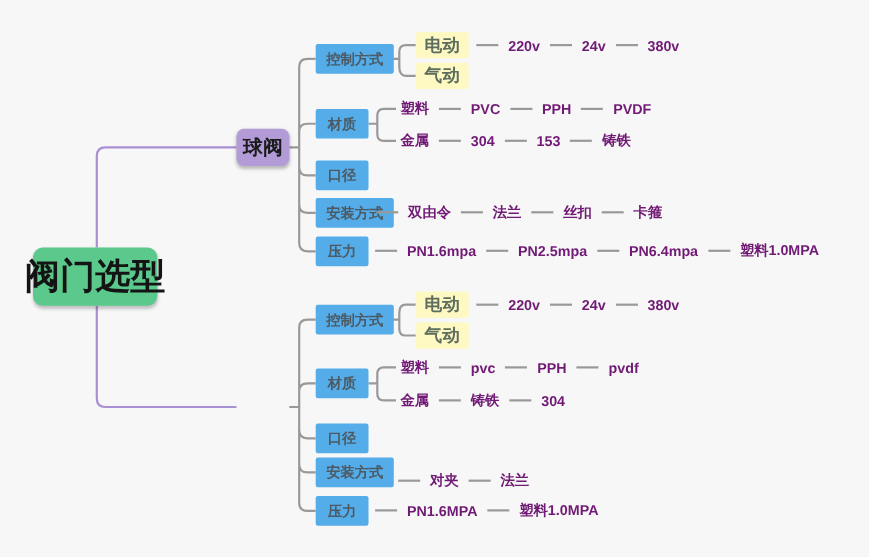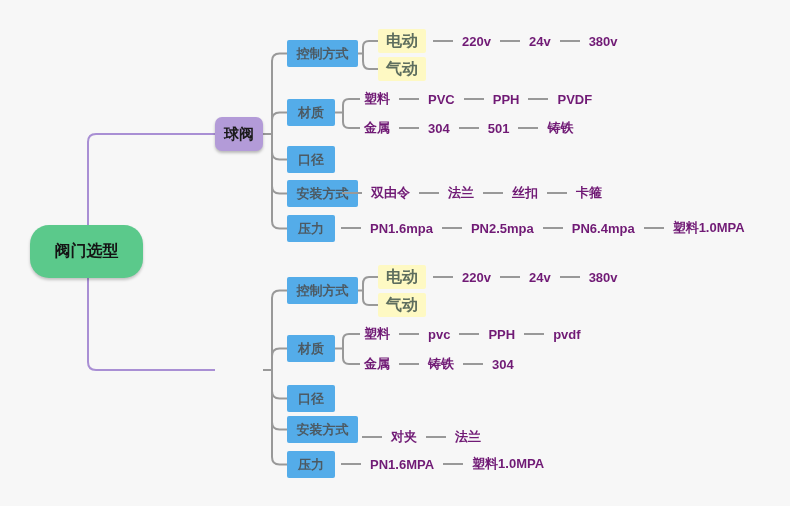--- a/index.html
+++ b/index.html
@@ -1,23 +1,23 @@
 <!DOCTYPE html>
 <html><head>
 <meta charset="utf-8">
 <style>
   html,body{margin:0;padding:0;}
   body{background:#f7f7f7;font-family:"Liberation Sans","DejaVu Sans",sans-serif;}
   .canvas{position:relative;width:790px;height:506px;background:#f7f7f7;overflow:hidden;}
   .wires{position:absolute;left:0;top:0;width:790px;height:506px;}
   .node{position:absolute;display:flex;align-items:center;justify-content:center;
         font-weight:bold;box-sizing:border-box;white-space:nowrap;}
-  .root-node{background:#5bc98b;color:#141414;font-size:16px;border-radius:19px;
+  .root-node{background:#5bc98b;color:#141414;font-size:32px;border-radius:9px;
              box-shadow:0 2px 3px rgba(0,0,0,.22);}
-  .branch-node{background:#b39bd8;color:#1a1a1a;font-size:15px;border-radius:7px;
+  .branch-node{background:#b39bd8;color:#1a1a1a;font-size:18px;border-radius:7px;
                box-shadow:0 2px 3px rgba(0,0,0,.25);}
   .cat-node{background:#54ace9;color:#4c5a63;font-size:13px;border-radius:2px;text-align:center;}
   .child-node{background:#fef9c3;color:#5e6e5e;font-size:16px;border-radius:2px;}
   .chain{position:absolute;display:flex;align-items:center;gap:9px;height:18px;}
   .leaf{font-size:13px;font-weight:bold;color:#701a75;white-space:nowrap;}
   .dash{width:20px;height:2px;background:#999999;flex:0 0 auto;}
 </style>
 </head>
 <body>
 
@@ -81,21 +81,21 @@
     <span class="leaf">PPH</span>
     <span class="dash"></span>
     <span class="leaf">PVDF</span>
   </div>
 
   <div class="chain" style="left:364px;top:119px;">
     <span class="leaf">金属</span>
     <span class="dash"></span>
     <span class="leaf">304</span>
     <span class="dash"></span>
-    <span class="leaf">501</span>
+    <span class="leaf">153</span>
     <span class="dash"></span>
     <span class="leaf">铸铁</span>
   </div>
 
   <div class="node cat-node" style="left:287px;top:146px;width:48px;height:27px;">口径</div>
 
   <div class="node cat-node" style="left:287px;top:180px;width:71px;height:27px;">安装方式</div>
 
   <div class="chain" style="left:342px;top:184px;">
     <span class="dash"></span>

